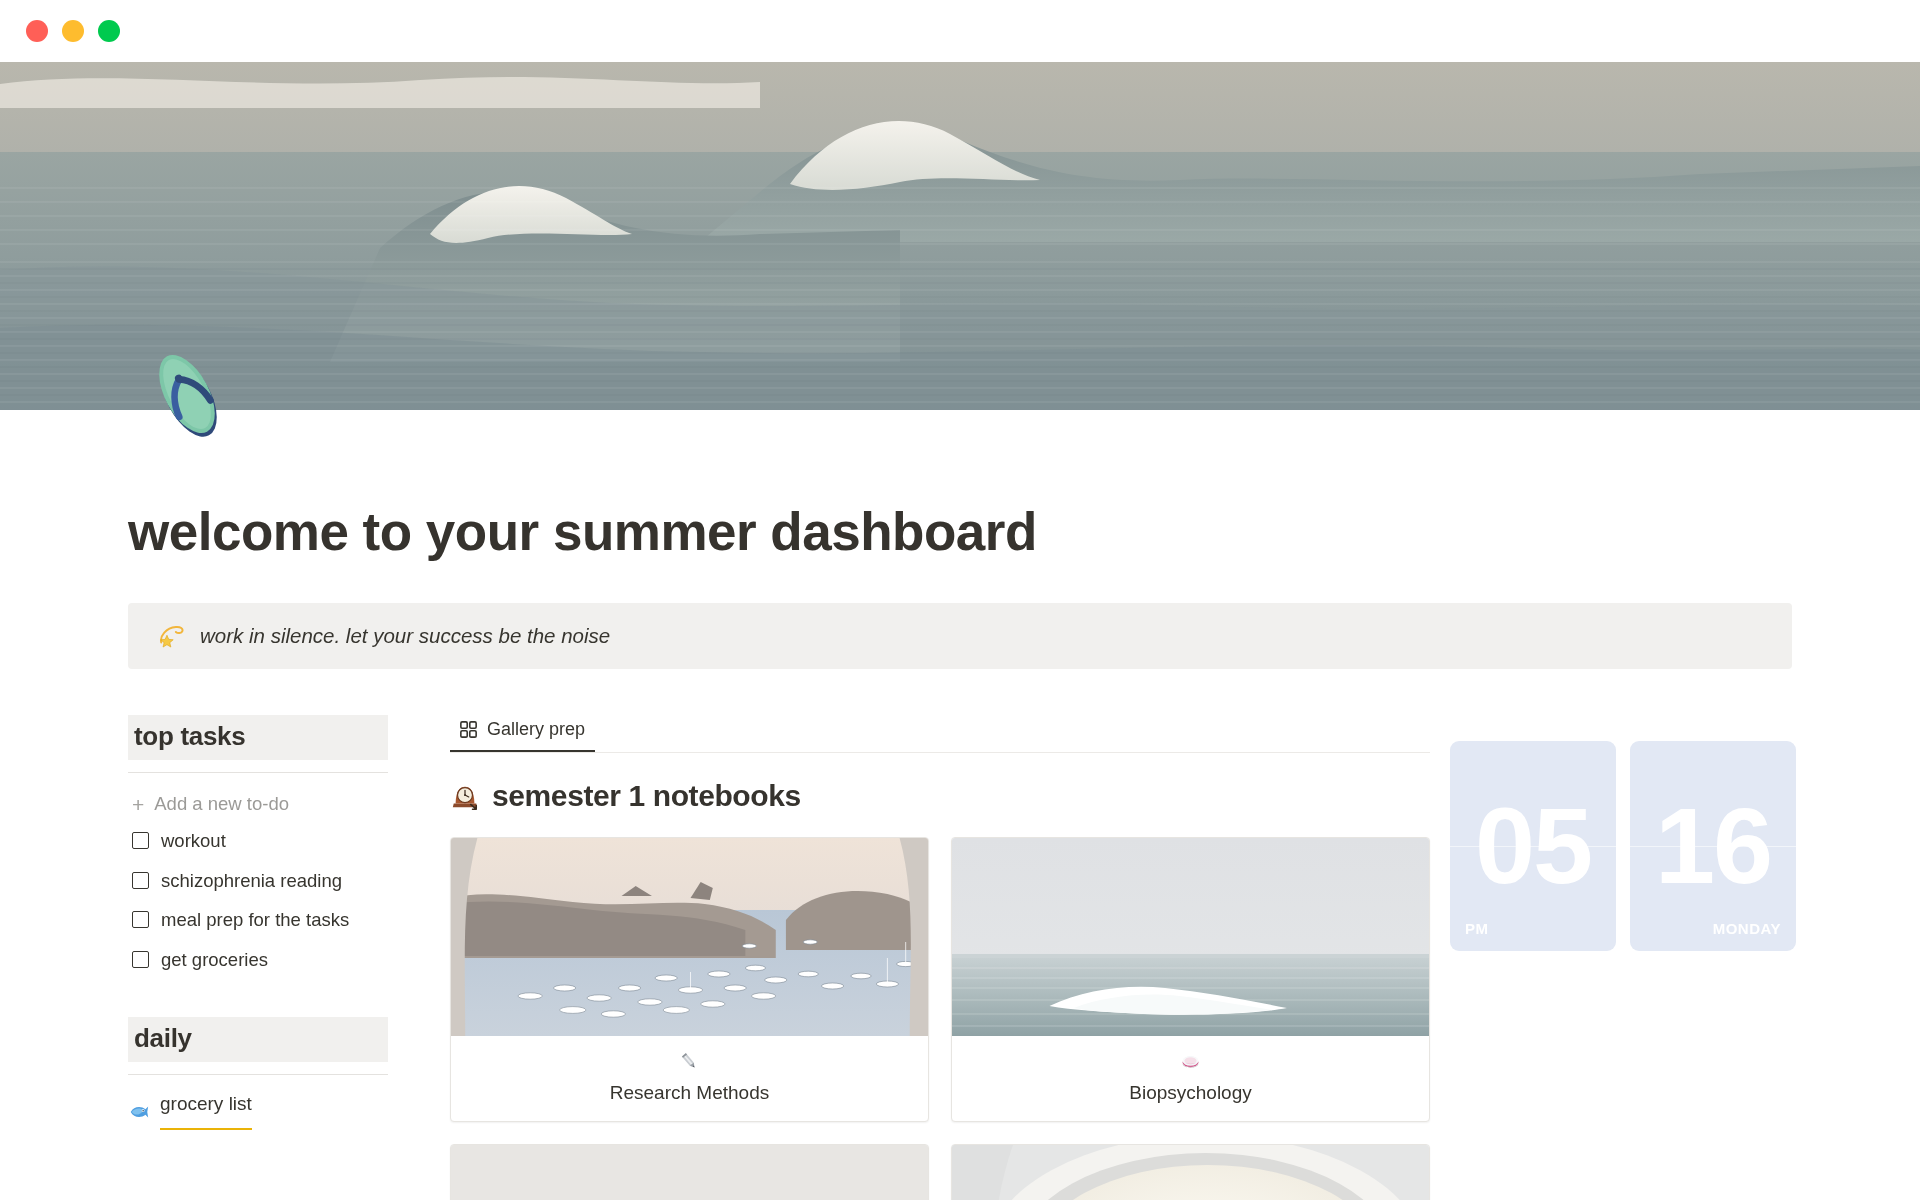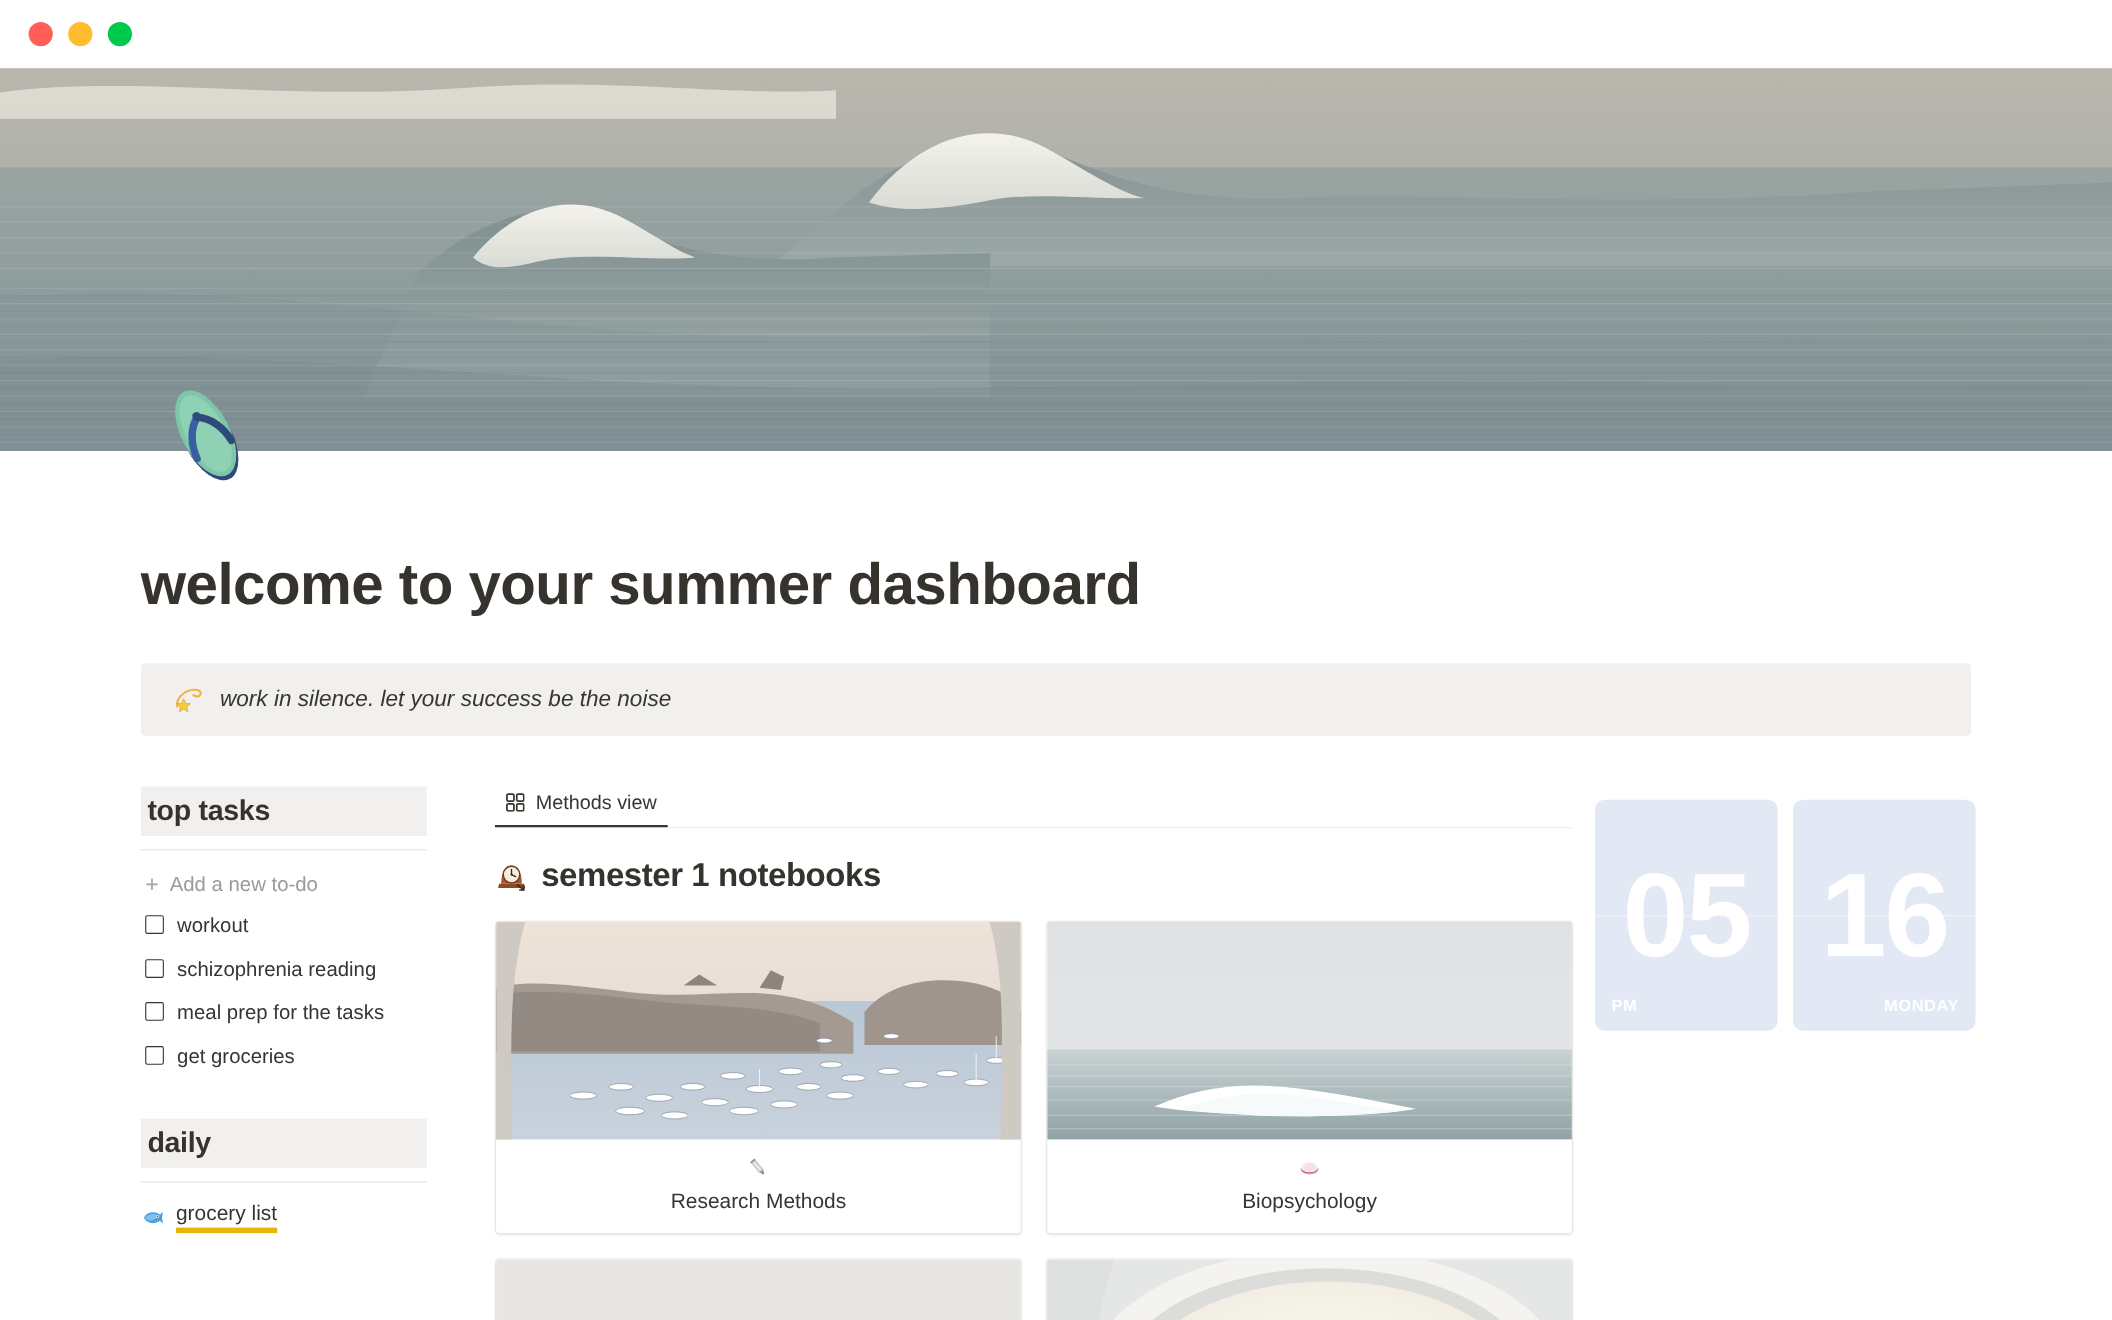--- a/index.html
+++ b/index.html
@@ -152,22 +152,22 @@
   .daily-block { margin-top: 38px; }
   .daily-link {
     display: flex;
     align-items: center;
     gap: 10px;
     margin-top: 18px;
     font-size: 19px;
     color: #37352f;
   }
   .daily-link-text {
-    border-bottom: 5px solid #eab308;
-    padding-bottom: 1px;
+    border-bottom: 2px solid #eab308;
+    padding-bottom: 13px;
   }
   .fish-emoji { width: 22px; height: 22px; flex: 0 0 22px; }
 
   
   .col-mid {
     flex: 0 0 980px;
     width: 980px;
     margin-left: 62px;
   }
 
@@ -240,20 +240,21 @@
     gap: 14px;
     padding-top: 12px;
   }
   .flip-card {
     position: relative;
     width: 166px;
     height: 210px;
     background: #e2e8f4;
     border-radius: 9px;
     overflow: hidden;
+    margin-top: 14px;
   }
   .flip-seam {
     position: absolute;
     top: 50%;
     left: 0; right: 0;
     height: 1px;
     background: rgba(255,255,255,0.55);
   }
   .flip-num {
     position: absolute;
@@ -434,21 +435,21 @@
     <div class="col-mid">
 
       <div class="view-tabs">
         <div class="view-tab">
           <svg class="grid-icon" width="17" height="17" viewBox="0 0 16 16">
             <rect x="0.8" y="0.8" width="6" height="6" rx="1.2" fill="none" stroke="#37352f" stroke-width="1.5"></rect>
             <rect x="9.2" y="0.8" width="6" height="6" rx="1.2" fill="none" stroke="#37352f" stroke-width="1.5"></rect>
             <rect x="0.8" y="9.2" width="6" height="6" rx="1.2" fill="none" stroke="#37352f" stroke-width="1.5"></rect>
             <rect x="9.2" y="9.2" width="6" height="6" rx="1.2" fill="none" stroke="#37352f" stroke-width="1.5"></rect>
           </svg>
-          <span>Methods view</span>
+          <span>Gallery prep</span>
         </div>
       </div>
 
       <div class="db-title">
         <svg class="db-title-emoji" viewBox="0 0 32 32">
           <path d="M4,24 L28,24 L29,28 L3,28 Z" fill="#8b4a2b"></path>
           <path d="M6,24 C6,12 10,6 16,6 C22,6 26,12 26,24 Z" fill="#a8572f"></path>
           <circle cx="16" cy="15" r="8" fill="#f5eedd" stroke="#6d3a20" stroke-width="1.3"></circle>
           <path d="M16,15 L16,10" stroke="#3a2a1c" stroke-width="1.3" stroke-linecap="round"></path>
           <path d="M16,15 L20,17" stroke="#3a2a1c" stroke-width="1.3" stroke-linecap="round"></path>

